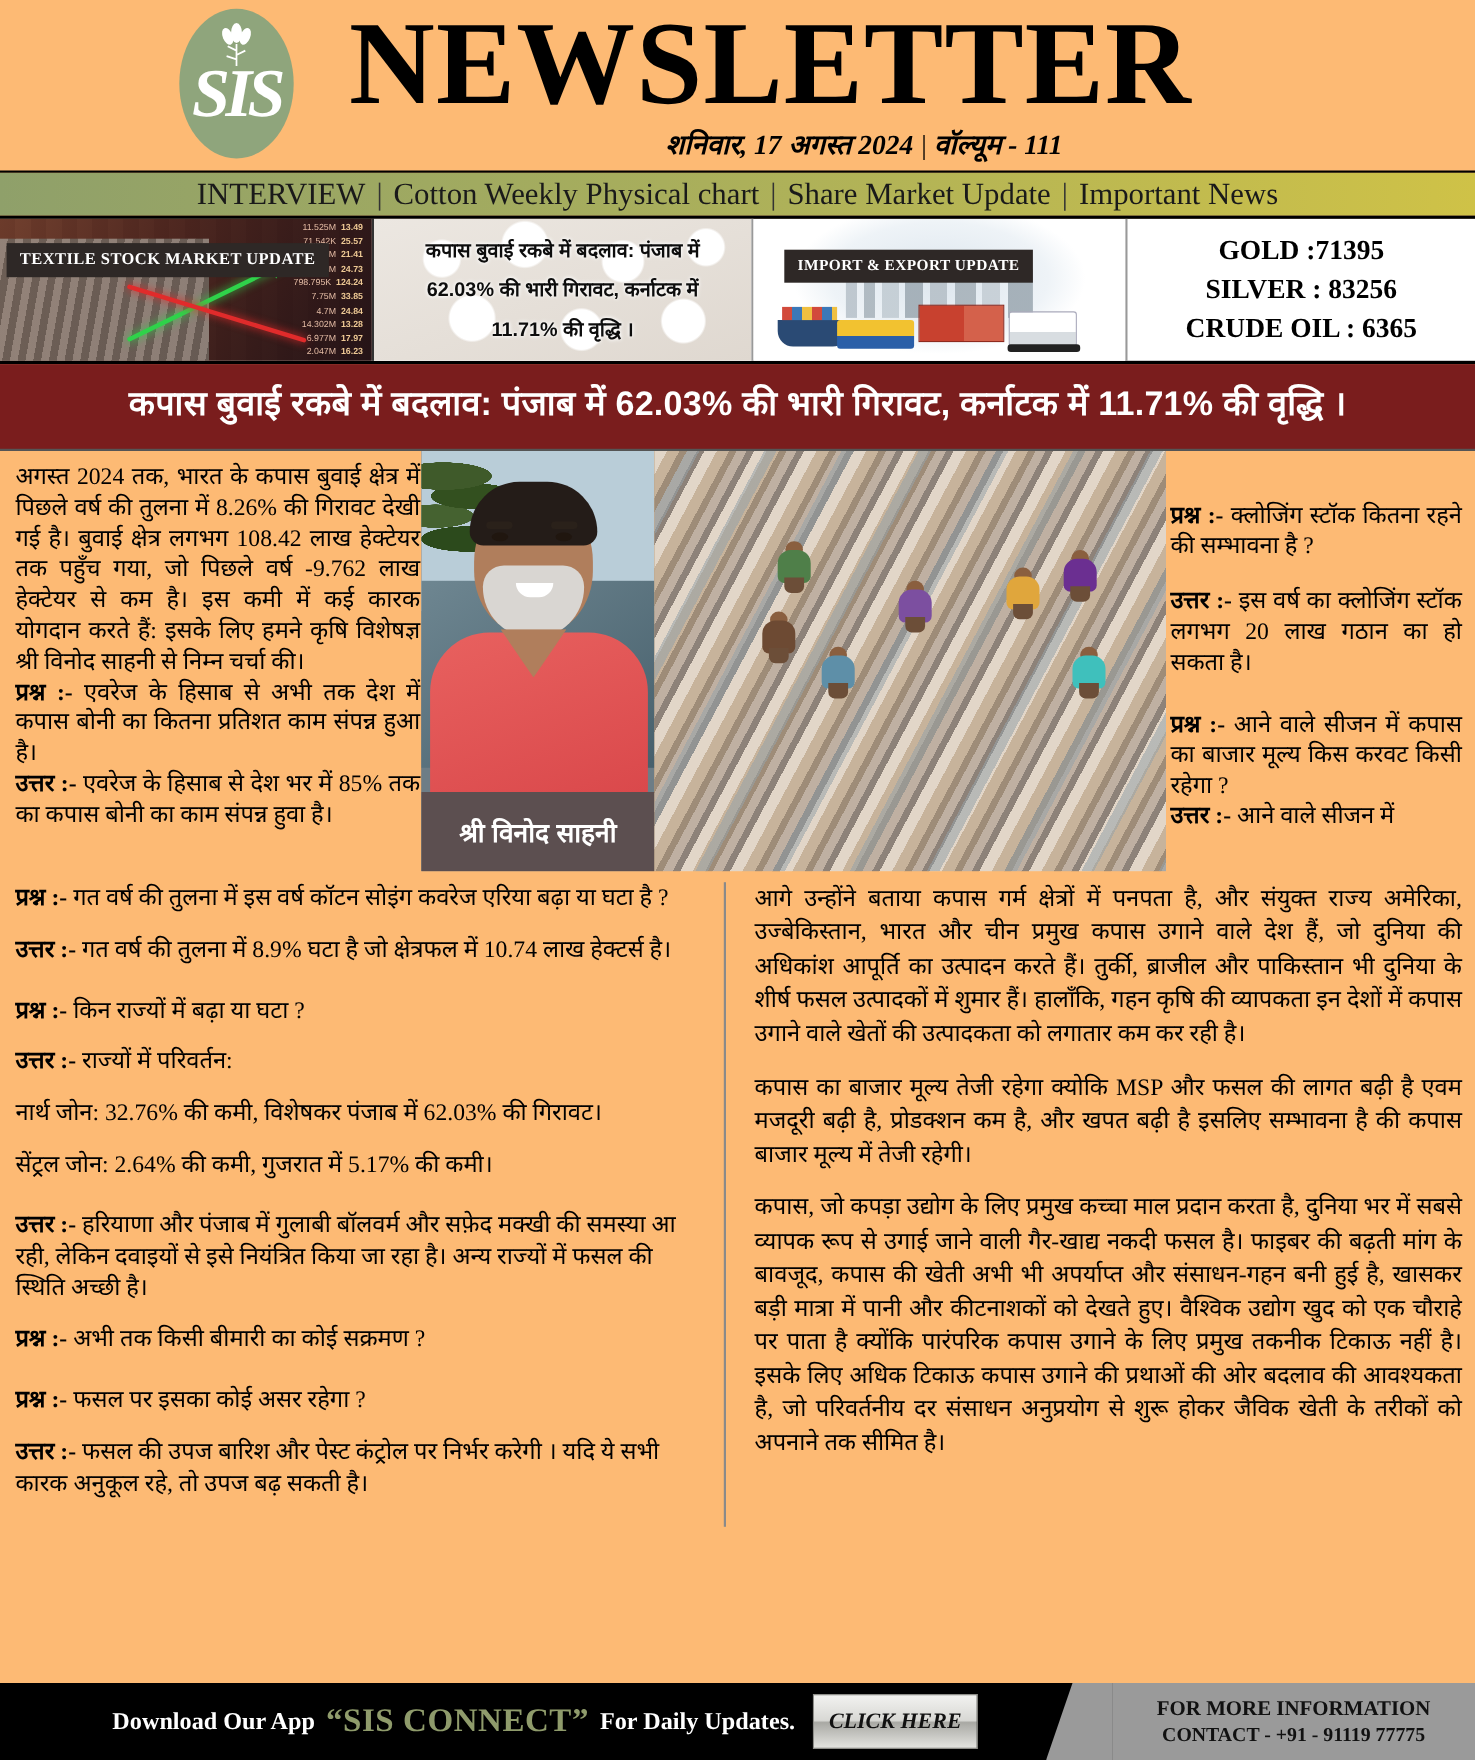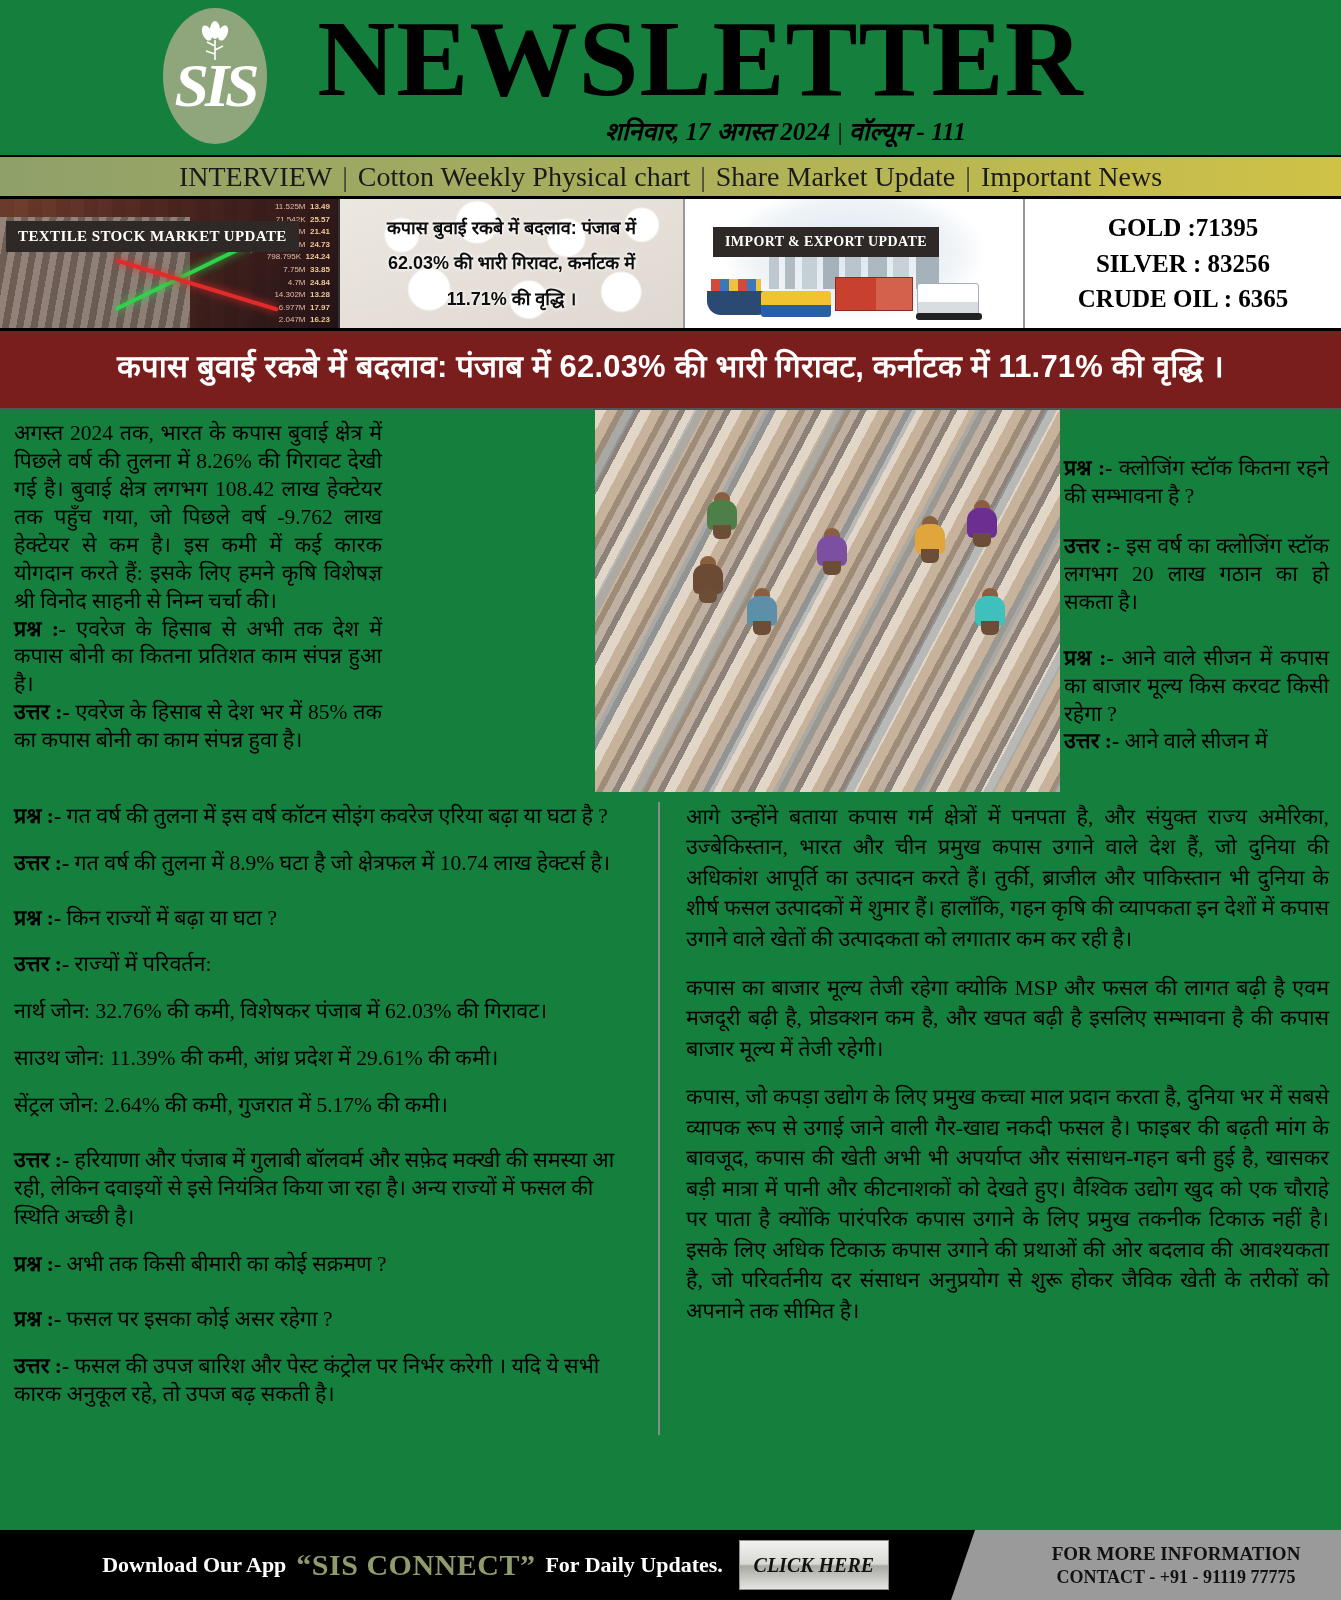--- a/index.html
+++ b/index.html
@@ -2,21 +2,21 @@
 <html><head>
 <meta charset="utf-8">
 <style>
   * { box-sizing: border-box; margin: 0; padding: 0; }
   html, body {
     width: 1341px; height: 1600px;
     background: #ffffff;
     font-family: "Liberation Serif", "DejaVu Serif", serif;
     overflow: hidden;
   }
-  .page { position: relative; width: 1341px; height: 1600px; background:#15803d; }
+  .page { position: relative; width: 1341px; height: 1600px; background:#fdba74; }
 
   
   .masthead {
     position: relative; height: 155px; width: 100%;
     display: flex; align-items: center; justify-content: center;
   }
   .logo-wrap {
     position: absolute; left: 163px; top: 8px;
     width: 104px; height: 136px;
   }
@@ -480,20 +480,38 @@
         <span class="q">उत्तर :-</span><span>  इस वर्ष का क्लोजिंग स्टॉक लगभग 20 लाख गठान का हो सकता है।</span>
       </div>
       <div>
         <span class="q">प्रश्न :-</span><span> आने वाले सीजन में कपास का बाजार मूल्य किस करवट किसी रहेगा  ?</span>
       </div>
       <div>
         <span class="q">उत्तर :-</span><span> आने वाले सीजन में</span>
       </div>
     </div>
 
+    <div class="photo-person">
+      <div class="pp-sky"></div>
+      <div class="pp-palm"></div>
+      <div class="pp-car"></div>
+      <div class="pp-shirt"></div>
+      <div class="pp-head"></div>
+      <div class="pp-hair"></div>
+      <div class="pp-brow-l"></div>
+      <div class="pp-brow-r"></div>
+      <div class="pp-eye-l"></div>
+      <div class="pp-eye-r"></div>
+      <div class="pp-beard"></div>
+      <div class="pp-mouth"></div>
+      <div class="pp-collar"></div>
+      <div class="nameplate">
+        <span>श्री विनोद साहनी</span>
+      </div>
+    </div>
 
     <div class="photo-field">
       <div class="pf-wet"></div>
       <div class="worker" style="left:96px; top:146px;">
         <div class="head"></div>
           <div class="torso" style="background:#6d4a33;"></div>
           <div class="leg"></div>
       </div>
       <div class="worker" style="left:110px; top:82px;">
         <div class="head"></div>
@@ -540,21 +558,20 @@
         </div>
 
         <div class="qa-block">
           <p class="qa-line">
             <span class="q">प्रश्न :-</span><span> किन राज्यों में बढ़ा या घटा ?</span>
           </p>
           <p class="qa-line">
             <span class="q">उत्तर :-</span><span> राज्यों में परिवर्तन:</span>
           </p>
           <p class="qa-line">नार्थ जोन: 32.76% की कमी, विशेषकर पंजाब में 62.03% की गिरावट।</p>
-          <p class="qa-line">साउथ जोन: 11.39% की कमी, आंध्र प्रदेश में 29.61% की कमी।</p>
           <p class="qa-line">सेंट्रल जोन: 2.64% की कमी, गुजरात में 5.17% की कमी।</p>
         </div>
 
         <div class="qa-block">
           <p class="qa-line">
             <span class="q">उत्तर :-</span><span> हरियाणा और पंजाब में गुलाबी बॉलवर्म और सफ़ेद मक्खी की समस्या आ रही, लेकिन दवाइयों से इसे नियंत्रित किया जा रहा है। अन्य राज्यों में फसल की स्थिति अच्छी है।</span>
           </p>
           <p class="qa-line">
             <span class="q">प्रश्न :-</span><span>  अभी तक किसी बीमारी का कोई सक्रमण ?</span>
           </p>

